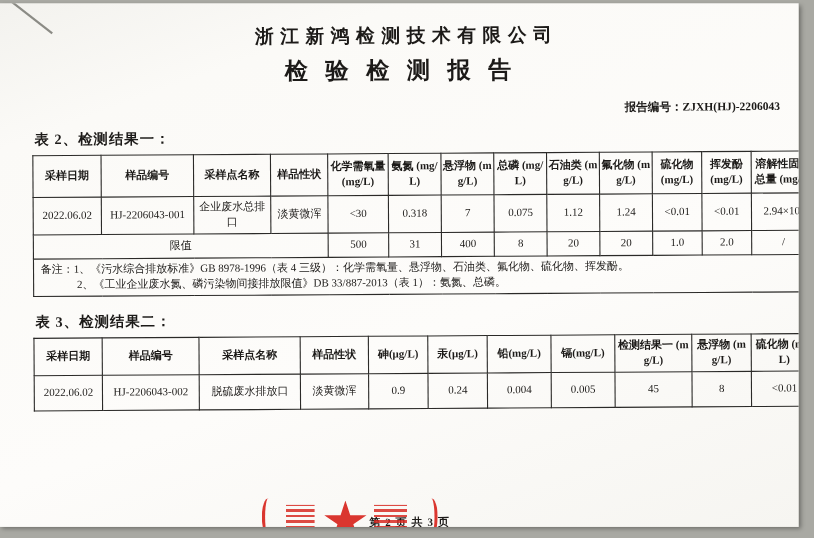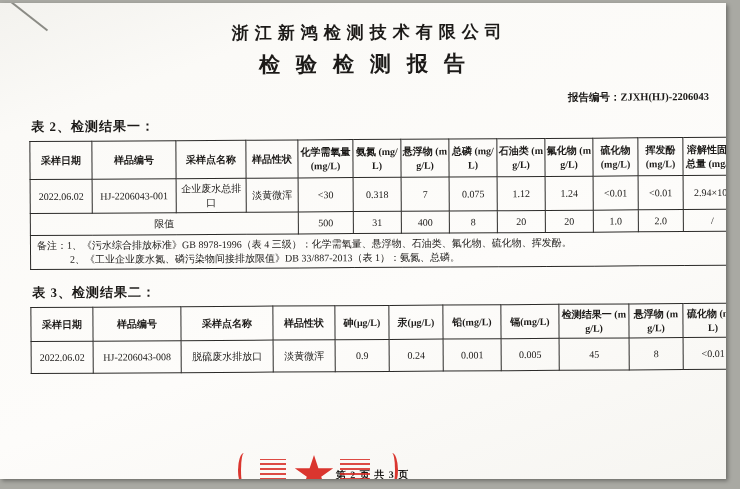--- a/index.html
+++ b/index.html
@@ -234,26 +234,26 @@
         <th>砷(μg/L)</th>
         <th>汞(μg/L)</th>
         <th>铅(mg/L)</th>
         <th>镉(mg/L)</th>
         <th>检测结果一 (mg/L)</th>
         <th>悬浮物 (mg/L)</th>
         <th>硫化物 (mg/L)</th>
       </tr>
       <tr class="data-row">
         <td>2022.06.02</td>
-        <td>HJ-2206043-008</td>
+        <td>HJ-2206043-002</td>
         <td>脱硫废水排放口</td>
         <td>淡黄微浑</td>
         <td>0.9</td>
         <td>0.24</td>
-        <td>0.001</td>
+        <td>0.004</td>
         <td>0.005</td>
         <td>45</td>
         <td>8</td>
         <td>&lt;0.01</td>
       </tr>
     </tbody>
       </table>
 
     <div class="footer">第 2 页  共 3 页</div>
   </div>

